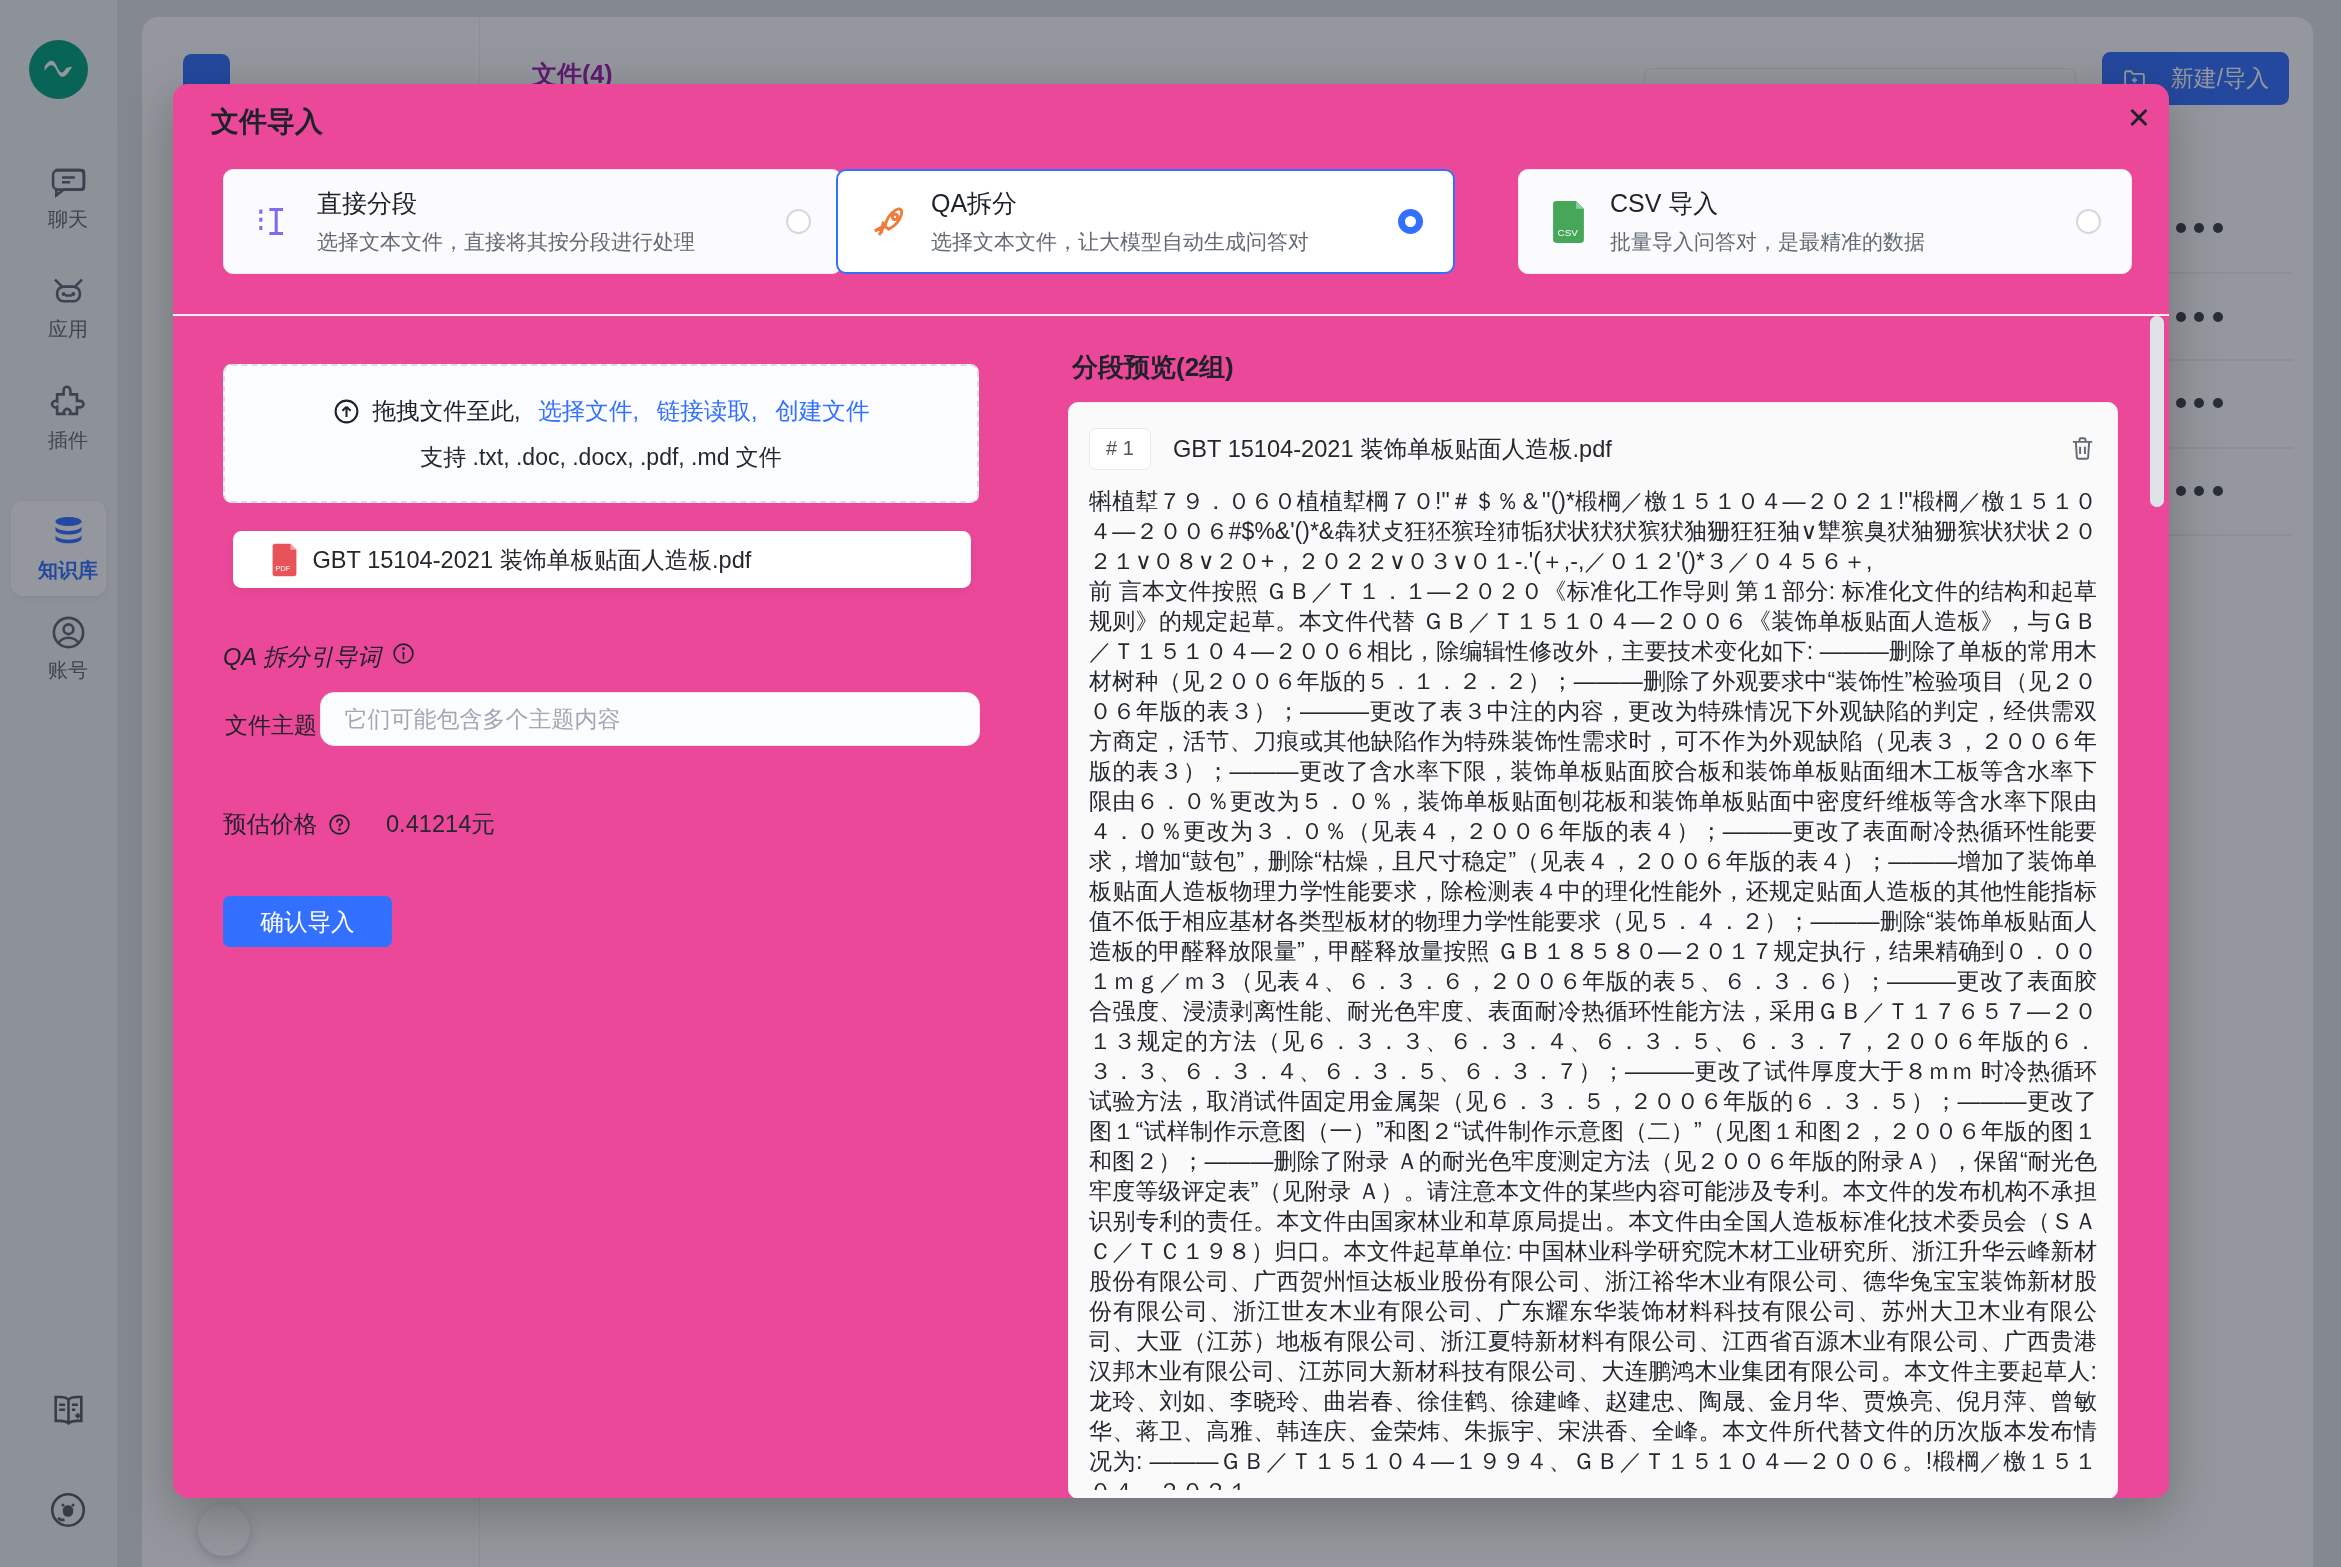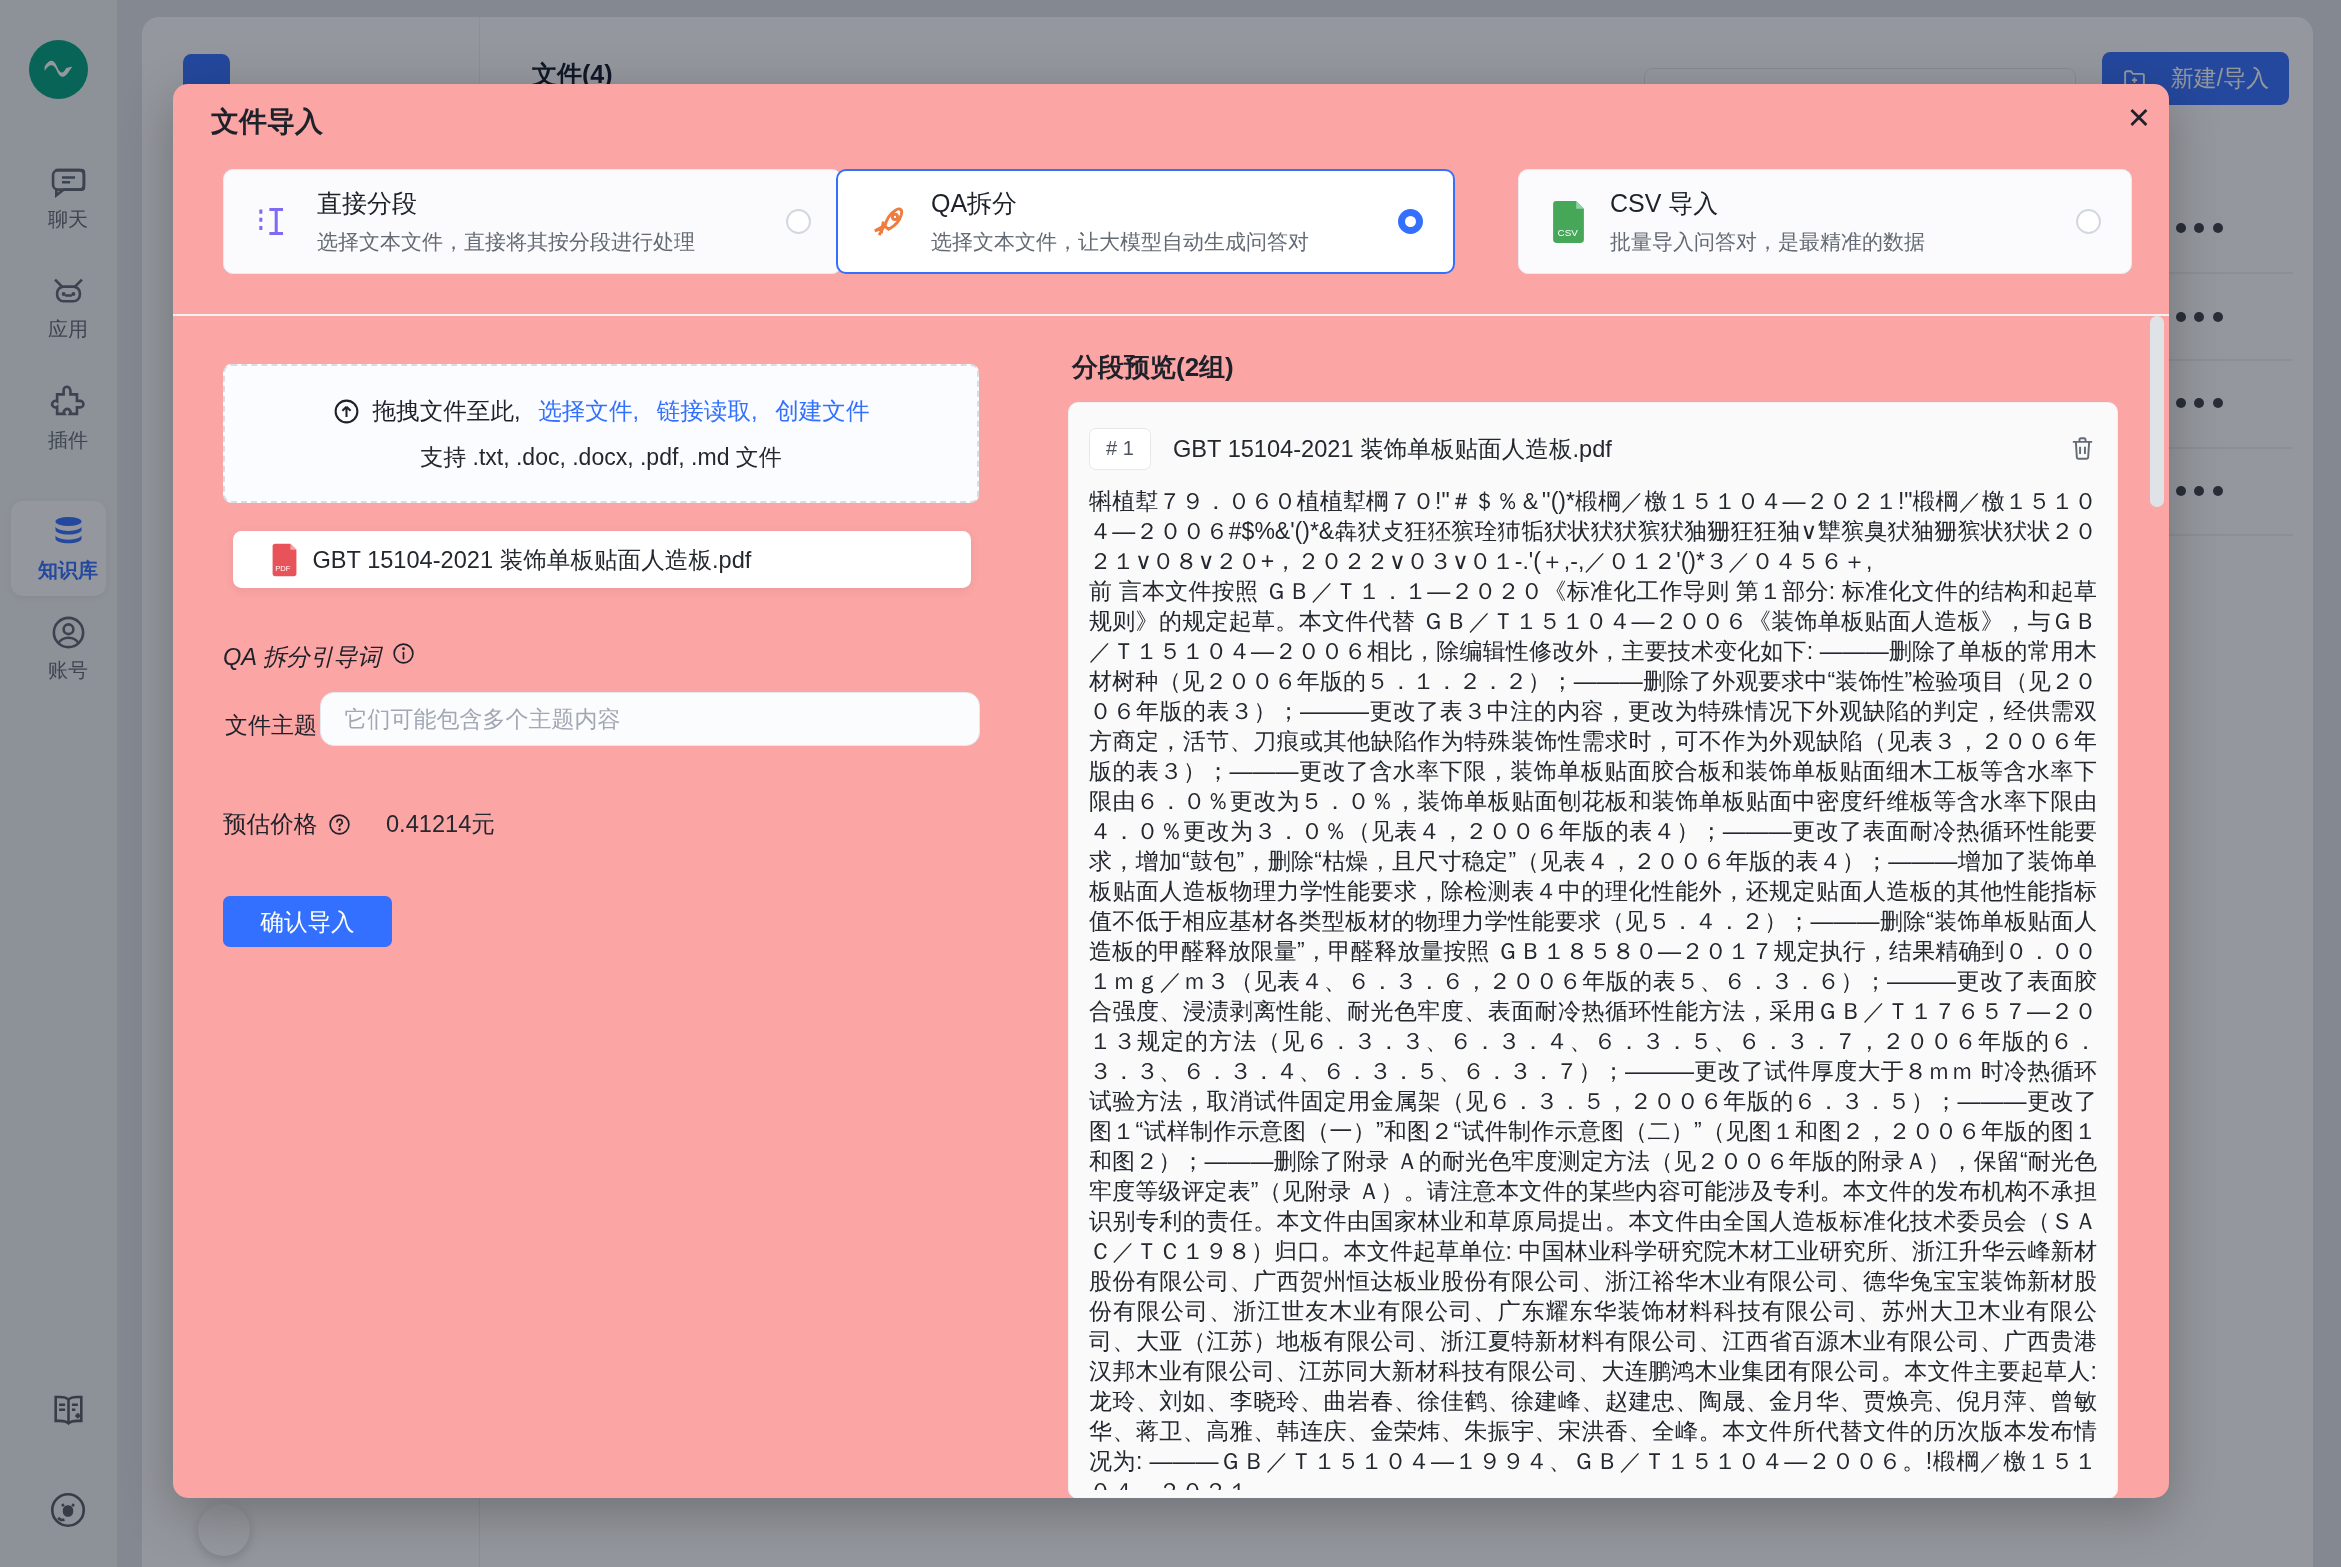--- a/index.html
+++ b/index.html
@@ -15,39 +15,39 @@
     background:#ffffff; border-radius:11.8px; box-shadow:0 1.7px 6.8px rgba(0,0,0,.06); }
   .side-item.active .lbl { color:#3370ff; font-weight:bold; }
   #logo-circle { position:absolute; left:29px; top:40px; width:59px; height:59px; border-radius:50%;
     background:#00a27e; display:flex; align-items:center; justify-content:center; }
 
   
   #page { left:142px; top:17px; width:2171px; height:1550px; background:#ffffff;
     border-radius:17px 17px 0 0; z-index:2; overflow:hidden; }
   #page-subsidebar { position:absolute; left:0; top:0; width:338px; height:1550px; border-right:1.7px solid #eef0f2; }
   #page-logo { position:absolute; left:41px; top:37px; width:47px; height:42px; background:#3370ff; border-radius:8.4px; }
-  #page-title { position:absolute; left:390px; top:41px; font-size:25px; font-weight:bold; color:#0f172a; }
+  #page-title { position:absolute; left:390px; top:41px; font-size:25px; font-weight:bold; color:#a21caf; }
   #bg-search { position:absolute; left:1502px; top:51px; width:432px; height:57px; border:1.7px solid #e5e7eb;
     border-radius:8.4px; background:#fff; display:flex; align-items:center; padding:0 15px; gap:10px; }
   #bg-search input { border:none; outline:none; font-size:22px; color:#1d2129; width:321px;
     font-family:inherit; background:transparent; }
   #bg-search input::placeholder { color:#a1a7b3; }
   #bg-new-btn { position:absolute; left:1960px; top:35px; width:187px; height:53px; background:#3370ff;
     border-radius:8.4px; color:#fff; font-size:23px; display:flex; align-items:center; justify-content:center; gap:24px; }
   .bg-row-sep { position:absolute; left:365px; width:1786px; height:1.7px; background:#f0f1f3; }
   .bg-dots { position:absolute; left:2034px; width:51px; height:11.8px; display:flex; gap:8.4px; }
   .bg-dots i { width:10px; height:10px; border-radius:50%; background:#3c4148; }
   #floating-btn { position:absolute; left:56px; top:1487px; width:52px; height:52px; border-radius:50%;
     background:#ffffff; box-shadow:0 3.4px 11.8px rgba(0,0,0,.18); }
 
   
   #overlay { left:0; top:0; width:2342px; height:1567px; background:rgba(18,24,38,.45); z-index:10; }
 
   
-  #modal { left:173px; top:84px; width:1996px; height:1414px; background:#fca5a5; border-radius:15px;
+  #modal { left:173px; top:84px; width:1996px; height:1414px; background:#ec4899; border-radius:15px;
     z-index:20; box-shadow:0 15px 51px rgba(0,0,0,.25); overflow:hidden; }
   #modal-title { position:absolute; left:38px; top:18.6px; font-size:28px; font-weight:bold; color:#1d2129; }
   #modal-close { position:absolute; left:1944px; top:11.8px; width:44px; height:44px; font-size:29px;
     color:#1d2129; display:flex; align-items:center; justify-content:center; font-weight:300; cursor:pointer; }
 
   .mode-card { position:absolute; top:85px; height:105px; background:#fbfbfd; border:1.7px solid #e9ebf0;
     border-radius:10px; display:flex; align-items:center; padding:0 30px; gap:22px; }
   .mode-card.selected { background:#ffffff; border:2.5px solid #3370ff; }
   .mode-texts { flex:1; }
   .mode-title { font-size:25px; color:#1d2129; font-weight:400; margin-bottom:8.4px; }

